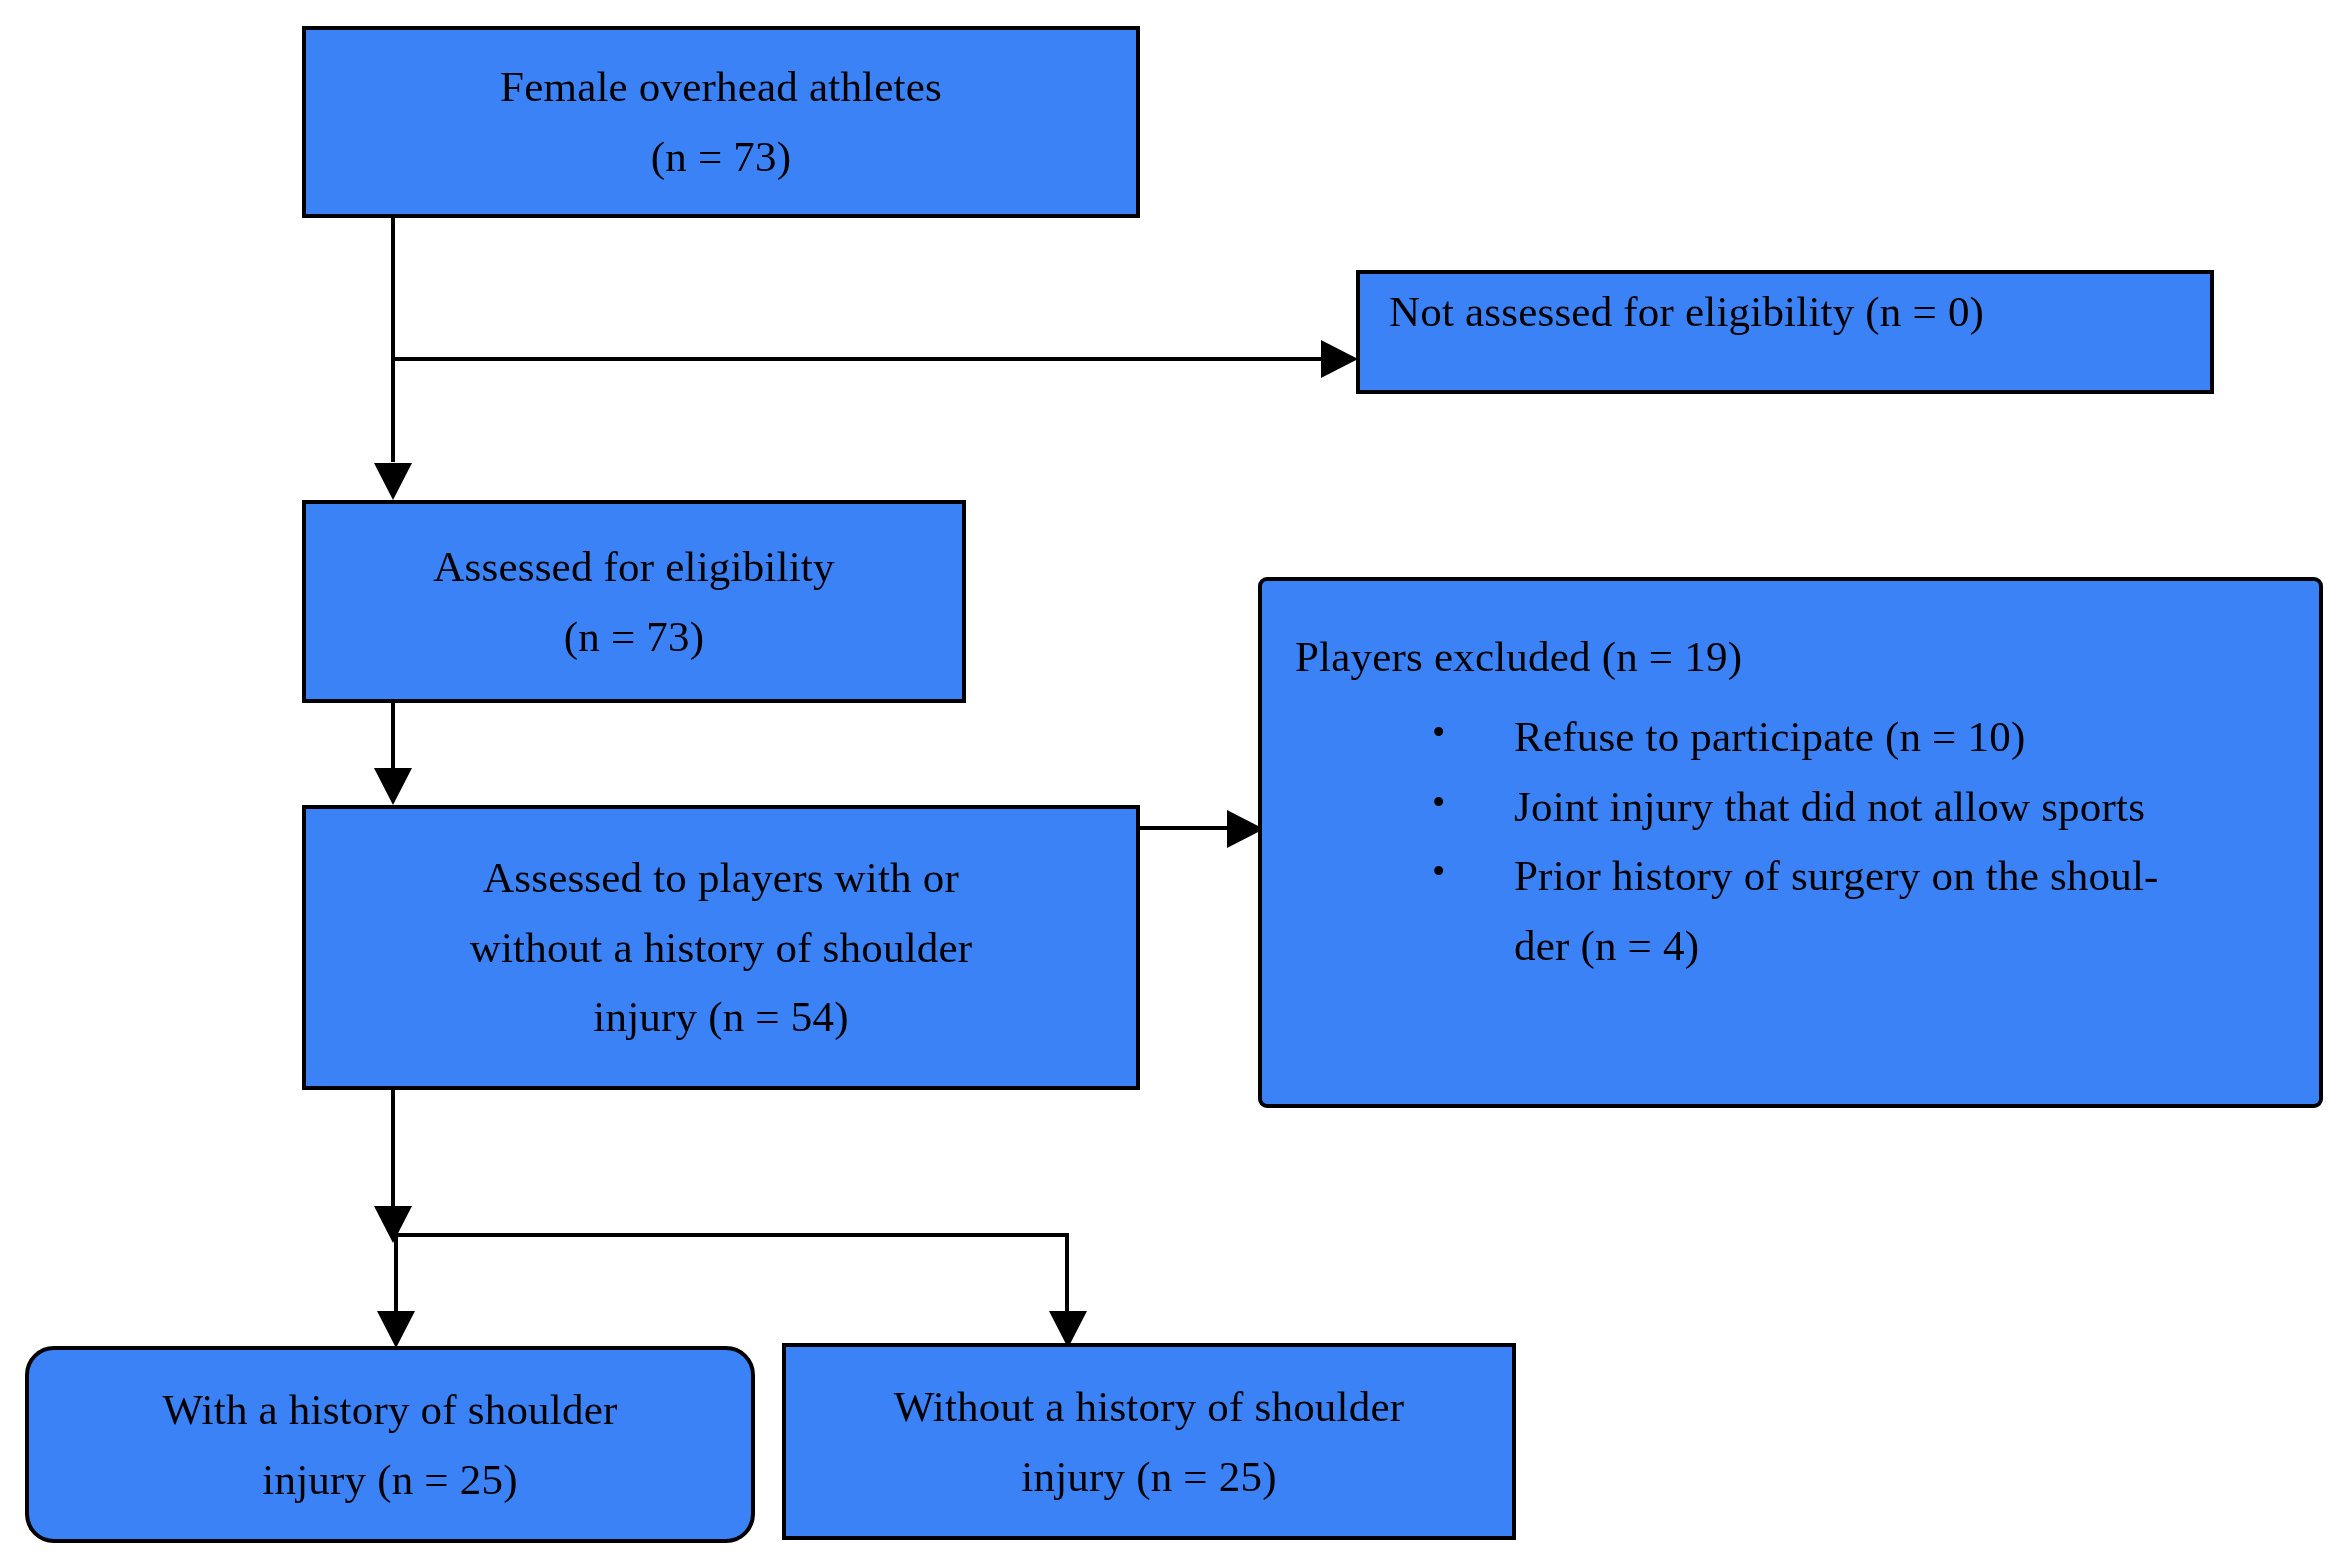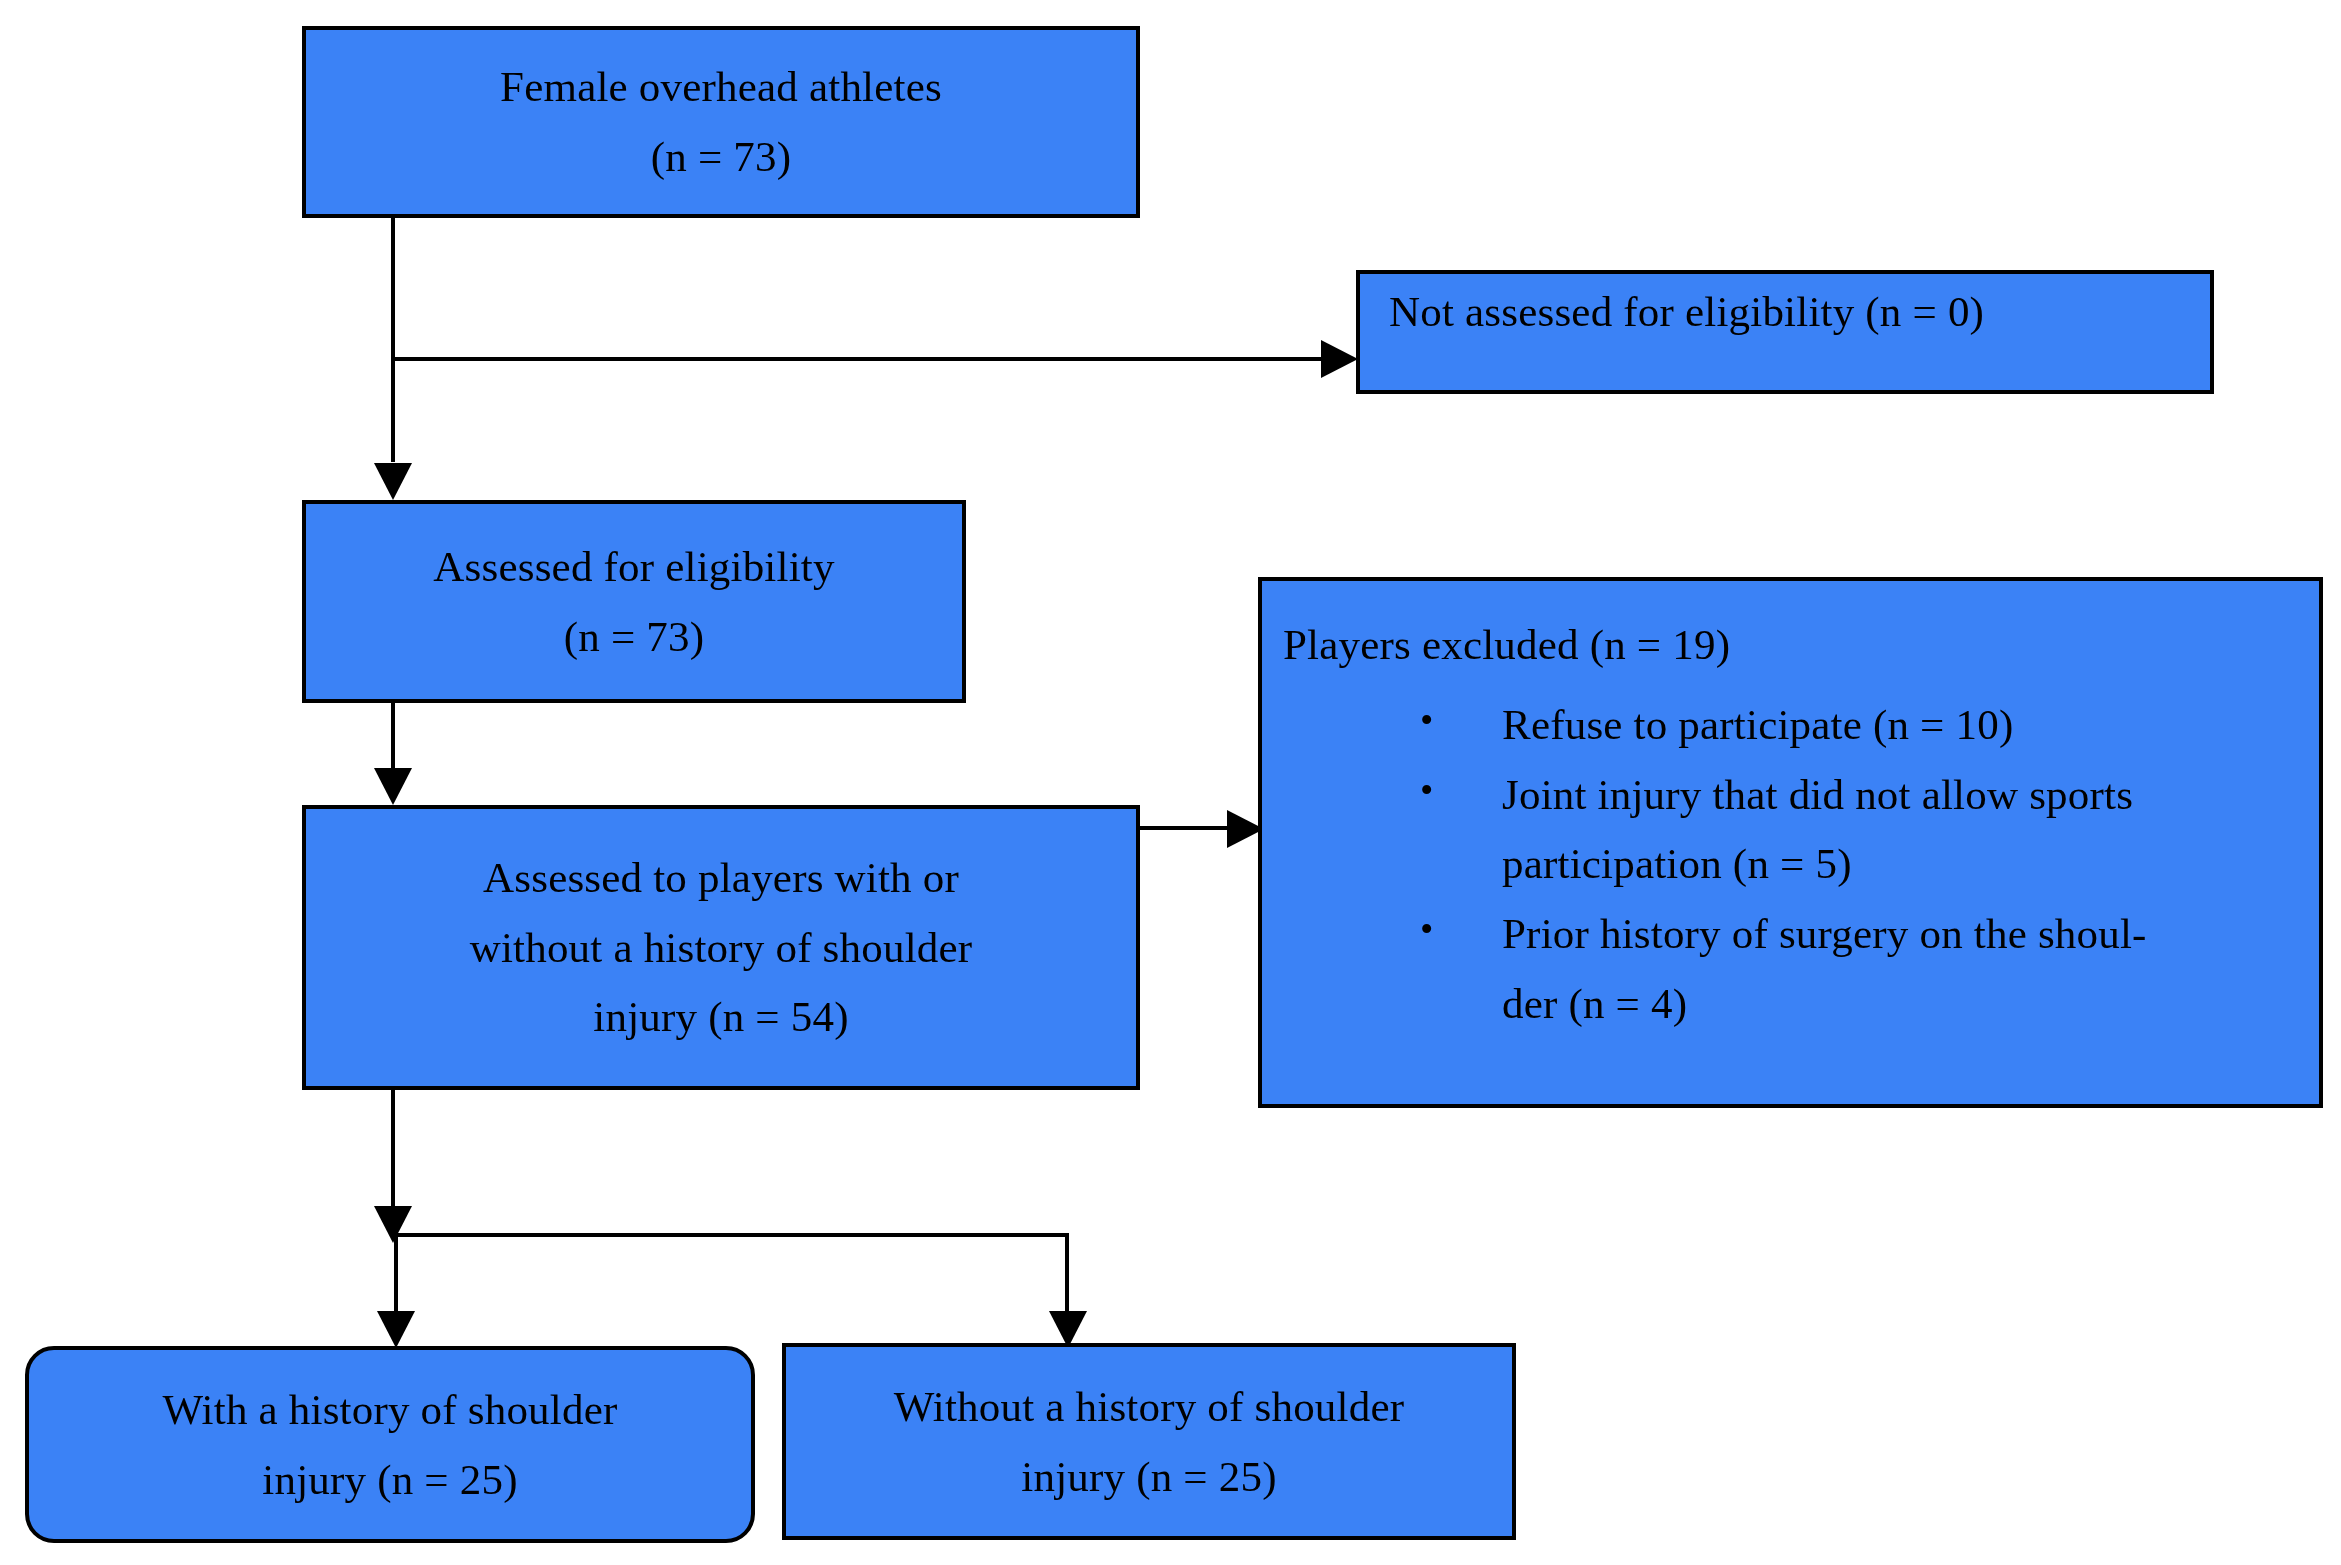--- a/index.html
+++ b/index.html
@@ -55,21 +55,22 @@
   }
   #node-according {
     left: 302px;  top: 805px;
     width: 838px; height: 285px;
   }
   #node-excluded {
     left: 1258px; top: 577px;
     width: 1065px; height: 531px;
     display: block;
     text-align: left;
-    padding: 0;
+    padding: 12px;
+    border-radius: 9px;
   }
   #node-with {
     left: 25px;   top: 1346px;
     width: 730px; height: 197px; border-radius: 29px;
   }
   #node-without {
     left: 782px;  top: 1343px;
     width: 734px; height: 197px;
   }
   
@@ -172,23 +173,20 @@
     <div class="excl-title">Players excluded (n = 19)</div>
     <ul class="excl-list">
       <li class="excl-item">
         <span class="excl-bullet">•</span>
         <span>Refuse to participate (n = 10)</span>
       </li>
       <li class="excl-item">
         <span class="excl-bullet">•</span>
         <span>Joint injury that did not allow sports</span>
       </li>
-      <li>
-        <div class="excl-cont">participation (n = 5)</div>
-      </li>
       <li class="excl-item">
         <span class="excl-bullet">•</span>
         <span>Prior history of surgery on the shoul-</span>
       </li>
       <li>
         <div class="excl-cont">der (n = 4)</div>
       </li>
     </ul>
   </div>
 

